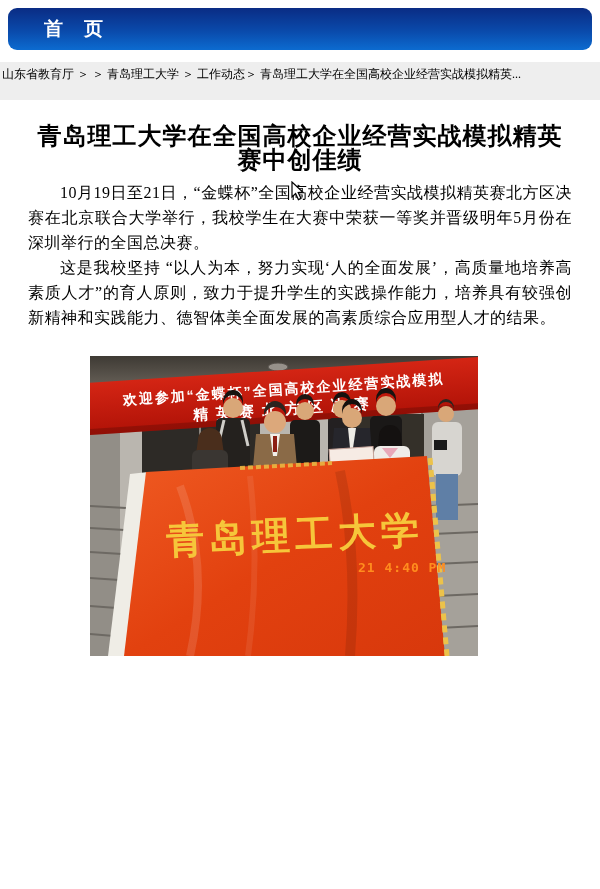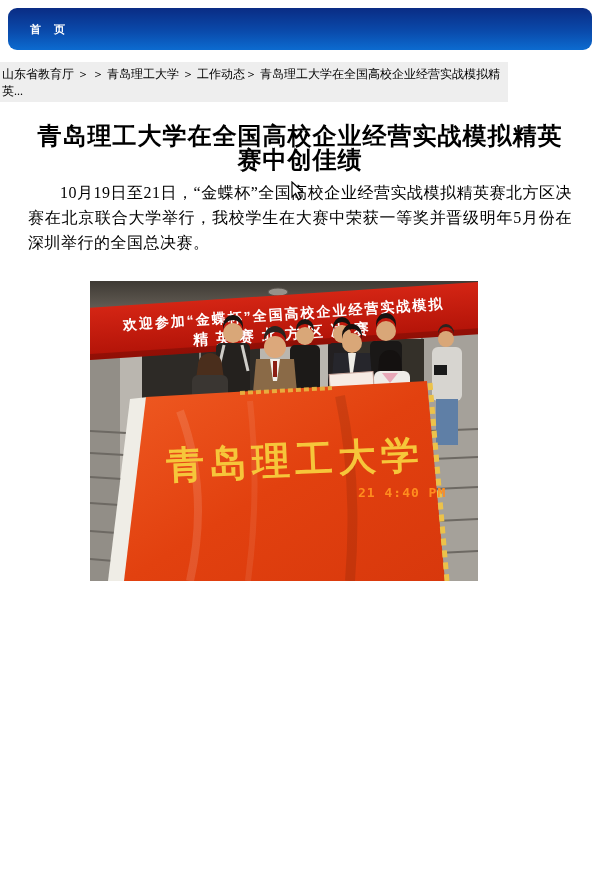--- a/index.html
+++ b/index.html
@@ -9,29 +9,29 @@
     font-family:"Liberation Serif","DejaVu Serif",serif;
   }
   
   .topbar{
     position:absolute;left:8px;top:8px;width:584px;height:42px;
     border-radius:9px;
     background:linear-gradient(180deg,#0a2c84 0%,#0a4aab 55%,#0c6bd0 100%);
     box-sizing:border-box;display:flex;align-items:center;padding-left:22px;
   }
   .home-link{
-    color:#ffffff;font-weight:bold;font-size:11px;
+    color:#ffffff;font-weight:bold;font-size:19px;
     font-family:Liberation Sans, sans-serif;
-    cursor:pointer;letter-spacing:1px;
+    cursor:pointer;letter-spacing:1px;margin-left:14px;
   }
   
   .breadcrumb{
-    position:absolute;left:0;top:62px;width:508px;box-sizing:border-box;
+    position:absolute;left:0;top:62px;width:600px;box-sizing:border-box;
     background:#eeeeee;color:#000000;
-    font-size:12px;line-height:17px;padding:4px 2px 2px 2px;
+    font-size:12px;line-height:17px;padding:4px 2px 17px 2px;
   }
   .breadcrumb span{white-space:pre-wrap;}
   .crumb-link{cursor:pointer;}
   
   .content{
     position:absolute;left:0;top:104px;width:600px;box-sizing:border-box;
     padding:0 28px;
   }
   .article-title{
     margin:20px 0 0 0;font-size:24px;line-height:24px;font-weight:bold;
@@ -58,20 +58,21 @@
 </div>
 
 <div class="breadcrumb">
   <span class="crumb-link">山东省教育厅</span><span> ＞ ＞ </span><span class="crumb-link">青岛理工大学</span><span> ＞ </span><span class="crumb-link">工作动态</span><span>＞ </span><span>青岛理工大学在全国高校企业经营实战模拟精英...</span>
 </div>
 
 <div class="content">
   <h1 class="article-title">青岛理工大学在全国高校企业经营实战模拟精英赛中创佳绩</h1>
   <div class="body-text">
     <p>10月19日至21日，“金蝶杯”全国高校企业经营实战模拟精英赛北方区决赛在北京联合大学举行，我校学生在大赛中荣获一等奖并晋级明年5月份在深圳举行的全国总决赛。</p>
+    <p>这是我校坚持 “以人为本，努力实现‘人的全面发展’，高质量地培养高素质人才”的育人原则，致力于提升学生的实践操作能力，培养具有较强创新精神和实践能力、德智体美全面发展的高素质综合应用型人才的结果。</p>
   </div>
 
   <div class="photo">
     <svg viewBox="0 0 388 300" width="388" height="300">
       <defs>
         <linearGradient id="ceilGrad" x1="0" y1="0" x2="0" y2="1">
           <stop offset="0" stop-color="#3e3a34"></stop>
             <stop offset="1" stop-color="#6e675e"></stop>
         </linearGradient>
         <linearGradient id="bannerGrad" x1="0" y1="0" x2="0" y2="1">

